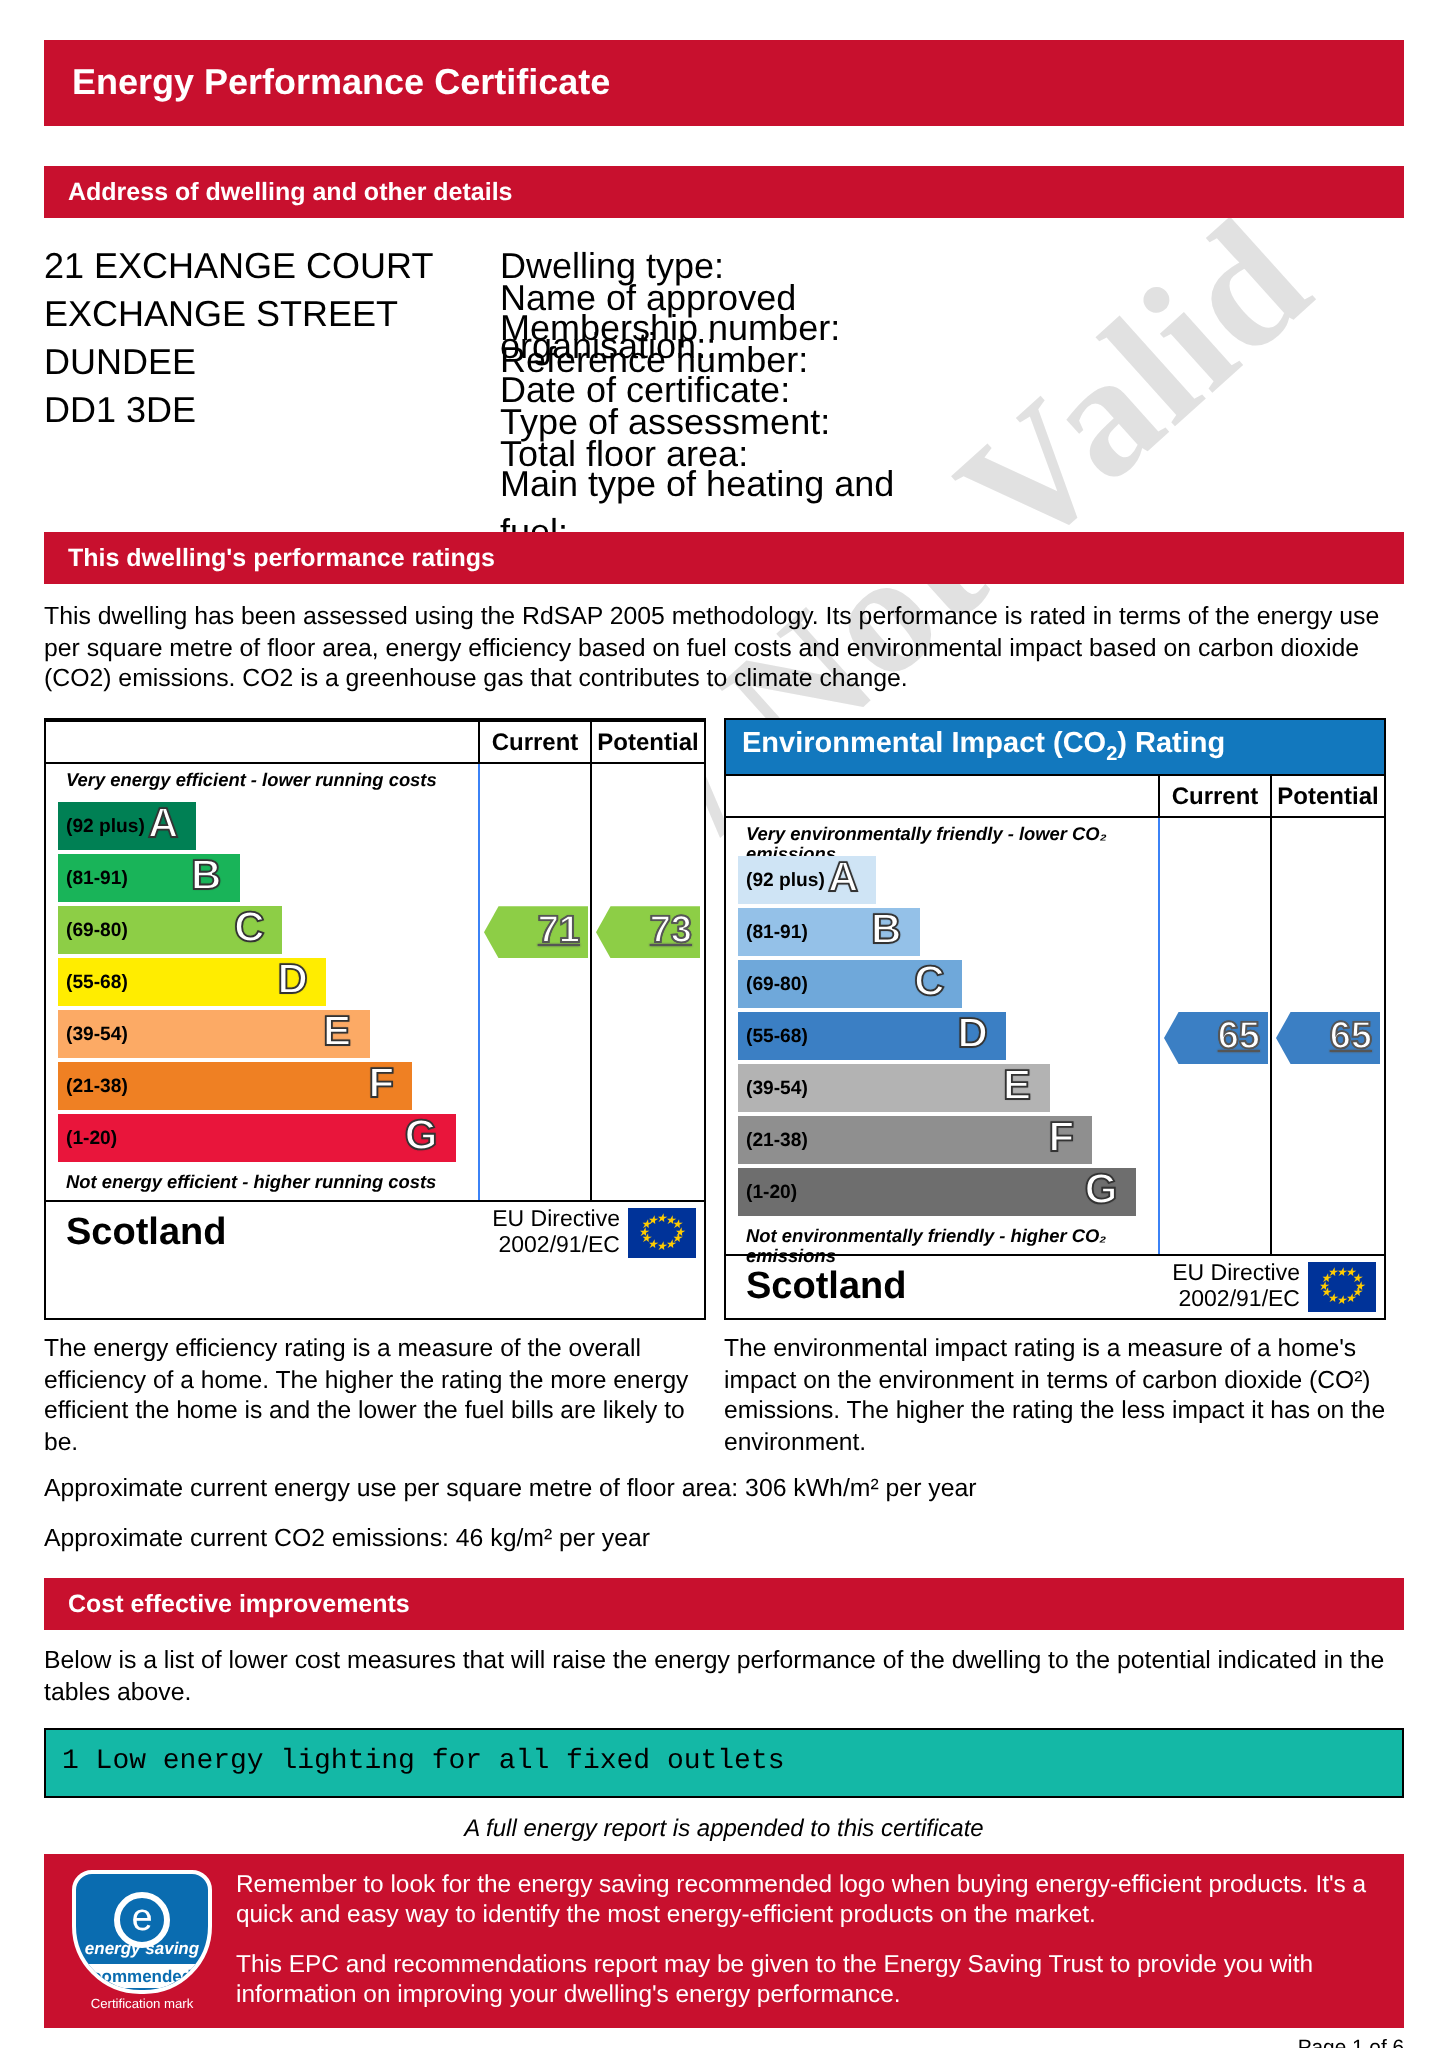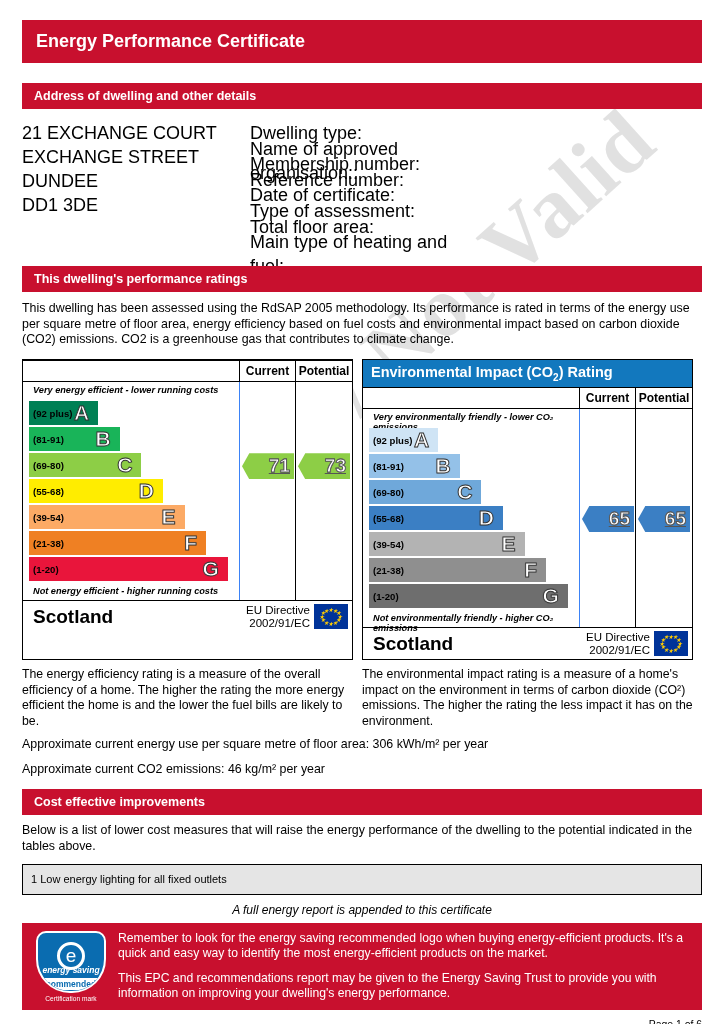--- a/index.html
+++ b/index.html
@@ -117,21 +117,21 @@
 
   
   .explain { display:flex; gap:9px; margin-top:7px; position:relative; z-index:6; }
   .explain div { width:331px; font-size:12.3px; line-height:15.5px; }
   .approx { font-size:12.4px; line-height:19px; margin-top:6px; position:relative; z-index:6; }
 
   
   .improv-text { font-size:12.4px; line-height:15.8px; margin-top:8px; position:relative; z-index:6; }
   .measure-box {
     border:1px solid #000; margin-top:9px; padding:8px 8px 9px 8px;
-    font-size:11px; position:relative; z-index:6; background:#e5e5e5;
+    font-size:14px; position:relative; z-index:6; background:#14b8a6;font-family:Liberation Mono, monospace;
   }
   .full-report {
     text-align:center; font-style:italic; font-size:12px;
     margin-top:8px; position:relative; z-index:6;
   }
 
   
   .est {
     background:#c8102e; color:#fff; display:flex; margin-top:6px;
     padding:8px 10px 8px 8px; position:relative; z-index:6;

